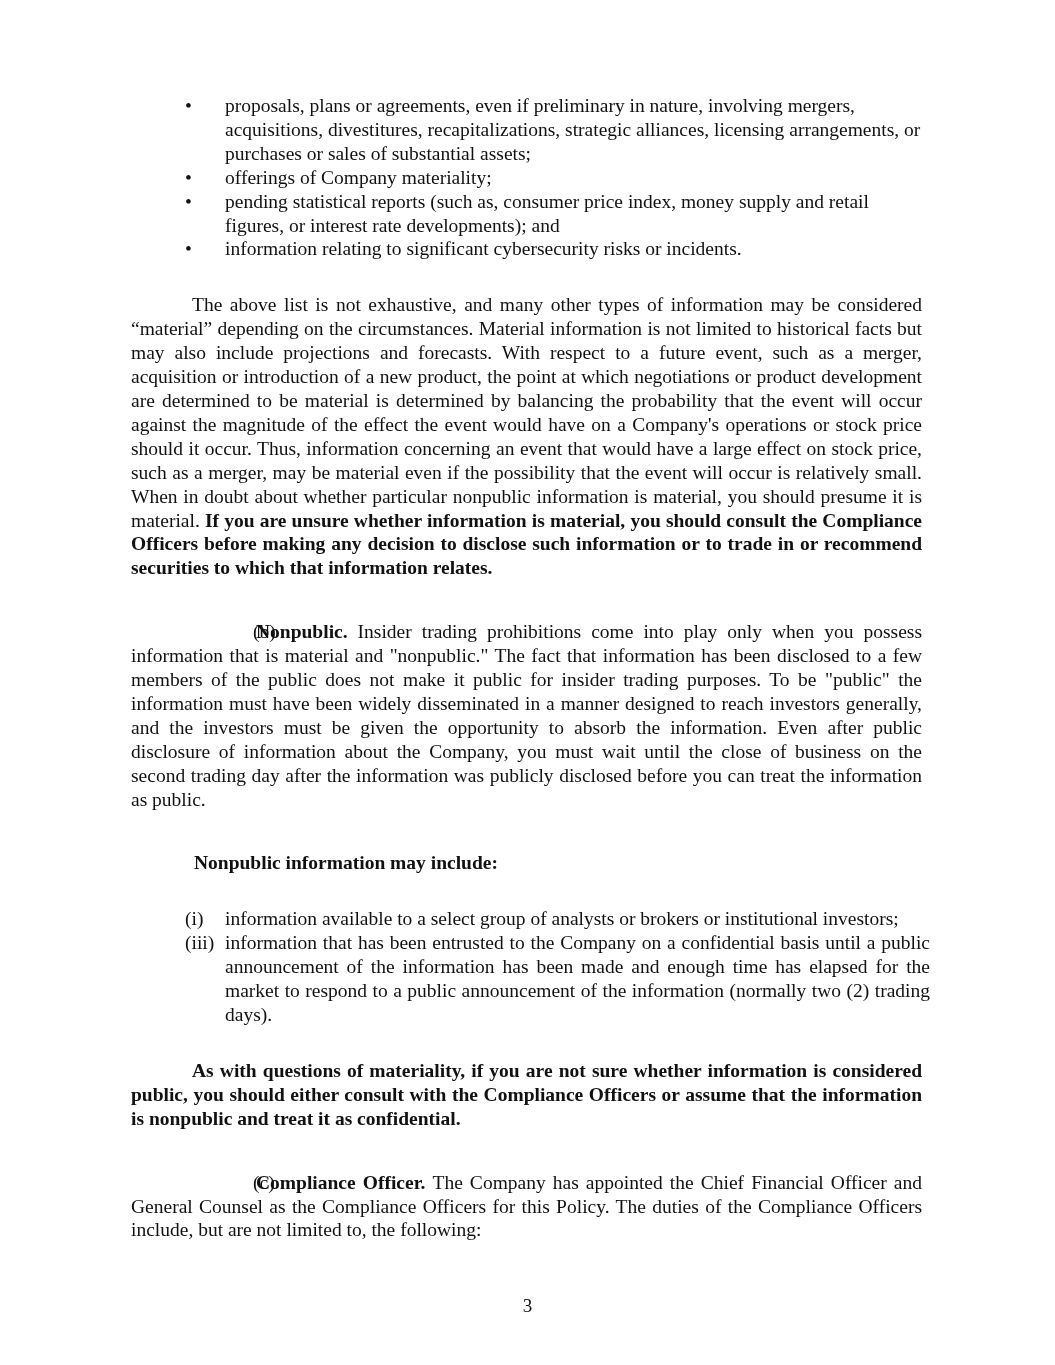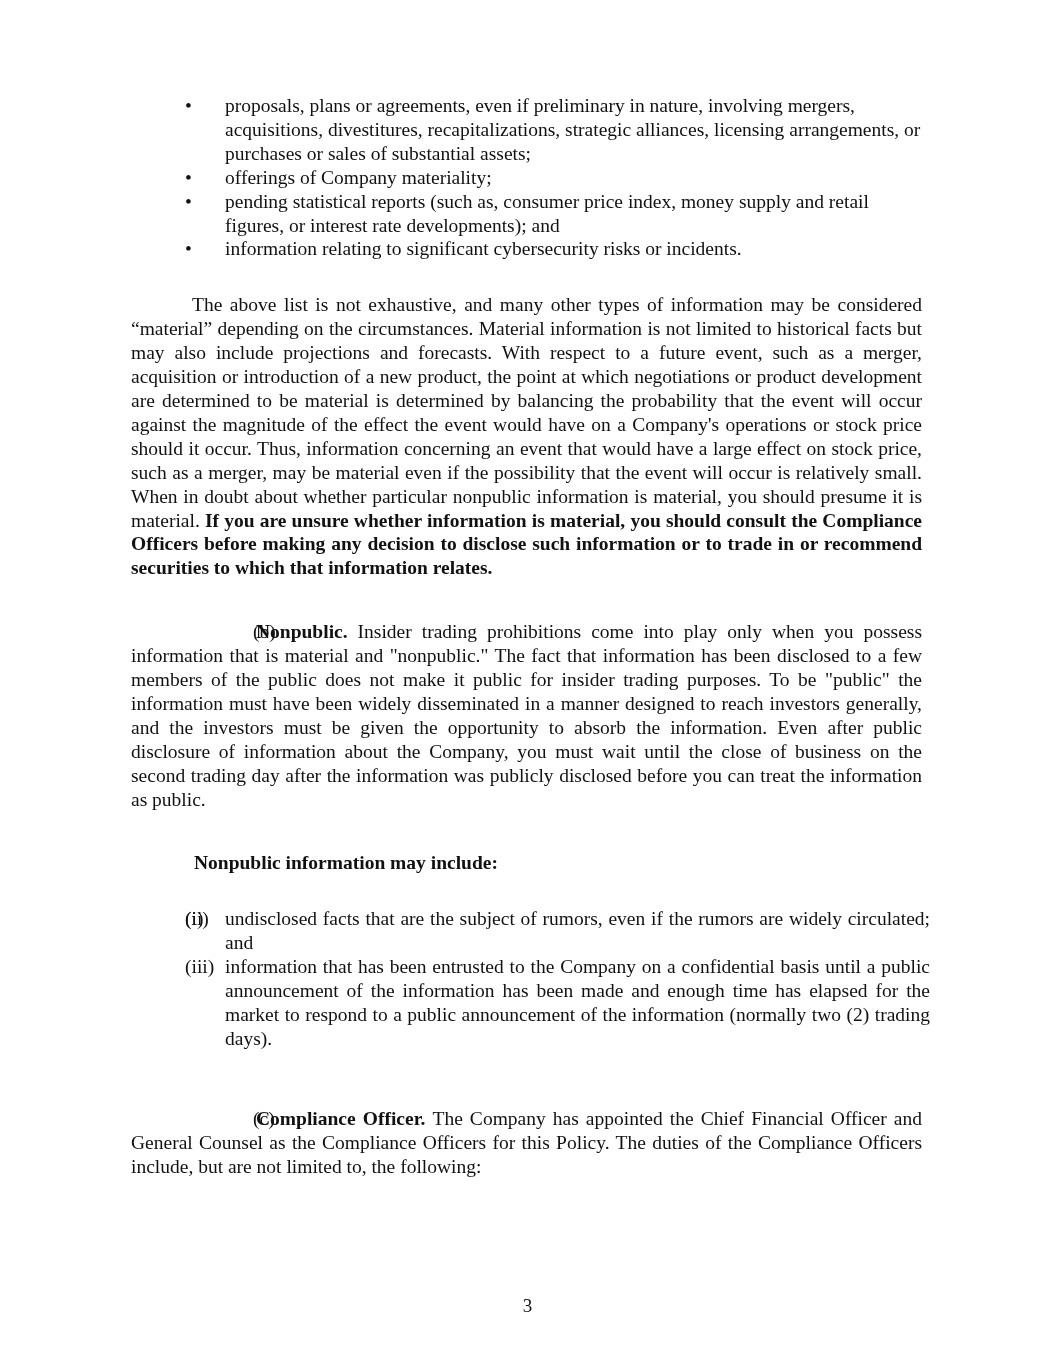--- a/index.html
+++ b/index.html
@@ -42,27 +42,27 @@
 
   <p class="just indent"><span class="label-b">(b)</span><span class="u">Nonpublic.</span><span> Insider trading prohibitions come into play only when you possess information that is material and "nonpublic." The fact that information has been disclosed to a few members of the public does not make it public for insider trading purposes. To be "public" the information must have been widely disseminated in a manner designed to reach investors generally, and the investors must be given the opportunity to absorb the information. Even after public disclosure of information about the Company, you must wait until the close of business on the second trading day after the information was publicly disclosed before you can treat the information as public.</span></p>
 
   <div class="gap"></div>
 
   <p class="plain-indent">Nonpublic information may include:</p>
 
   <div class="gap"></div>
 
   <ul class="roman">
-    <li><span class="num">(i)</span></li>
-    <li><span class="num">(ii)</span><span>undisclosed facts that are the subject of rumors, even if the rumors are widely circulated; and</span></li>
+    <li><span class="num">(i)</span><span>information available to a select group of analysts or brokers or institutional investors;</span></li>
     <li><span class="num">(iii)</span><span>information that has been entrusted to the Company on a confidential basis until a public announcement of the information has been made and enough time has elapsed for the market to respond to a public announcement of the information (normally two (2) trading days).</span></li>
   </ul>
 
   <div class="gap"></div>
 
+  <p class="just indent b">As with questions of materiality, if you are not sure whether information is considered public, you should either consult with the Compliance Officers or assume that the information is nonpublic and treat it as confidential.</p>
 
   <div class="gap"></div>
 
   <p class="just indent"><span class="label-b">(c)</span><span class="u">Compliance Officer. </span><span> The Company has appointed the Chief Financial Officer and General Counsel as the Compliance Officers for this Policy. The duties of the Compliance Officers include, but are not limited to, the following:</span></p>
 
 </div>
 
 <div class="pagenum">3</div>
 
 </body></html>

